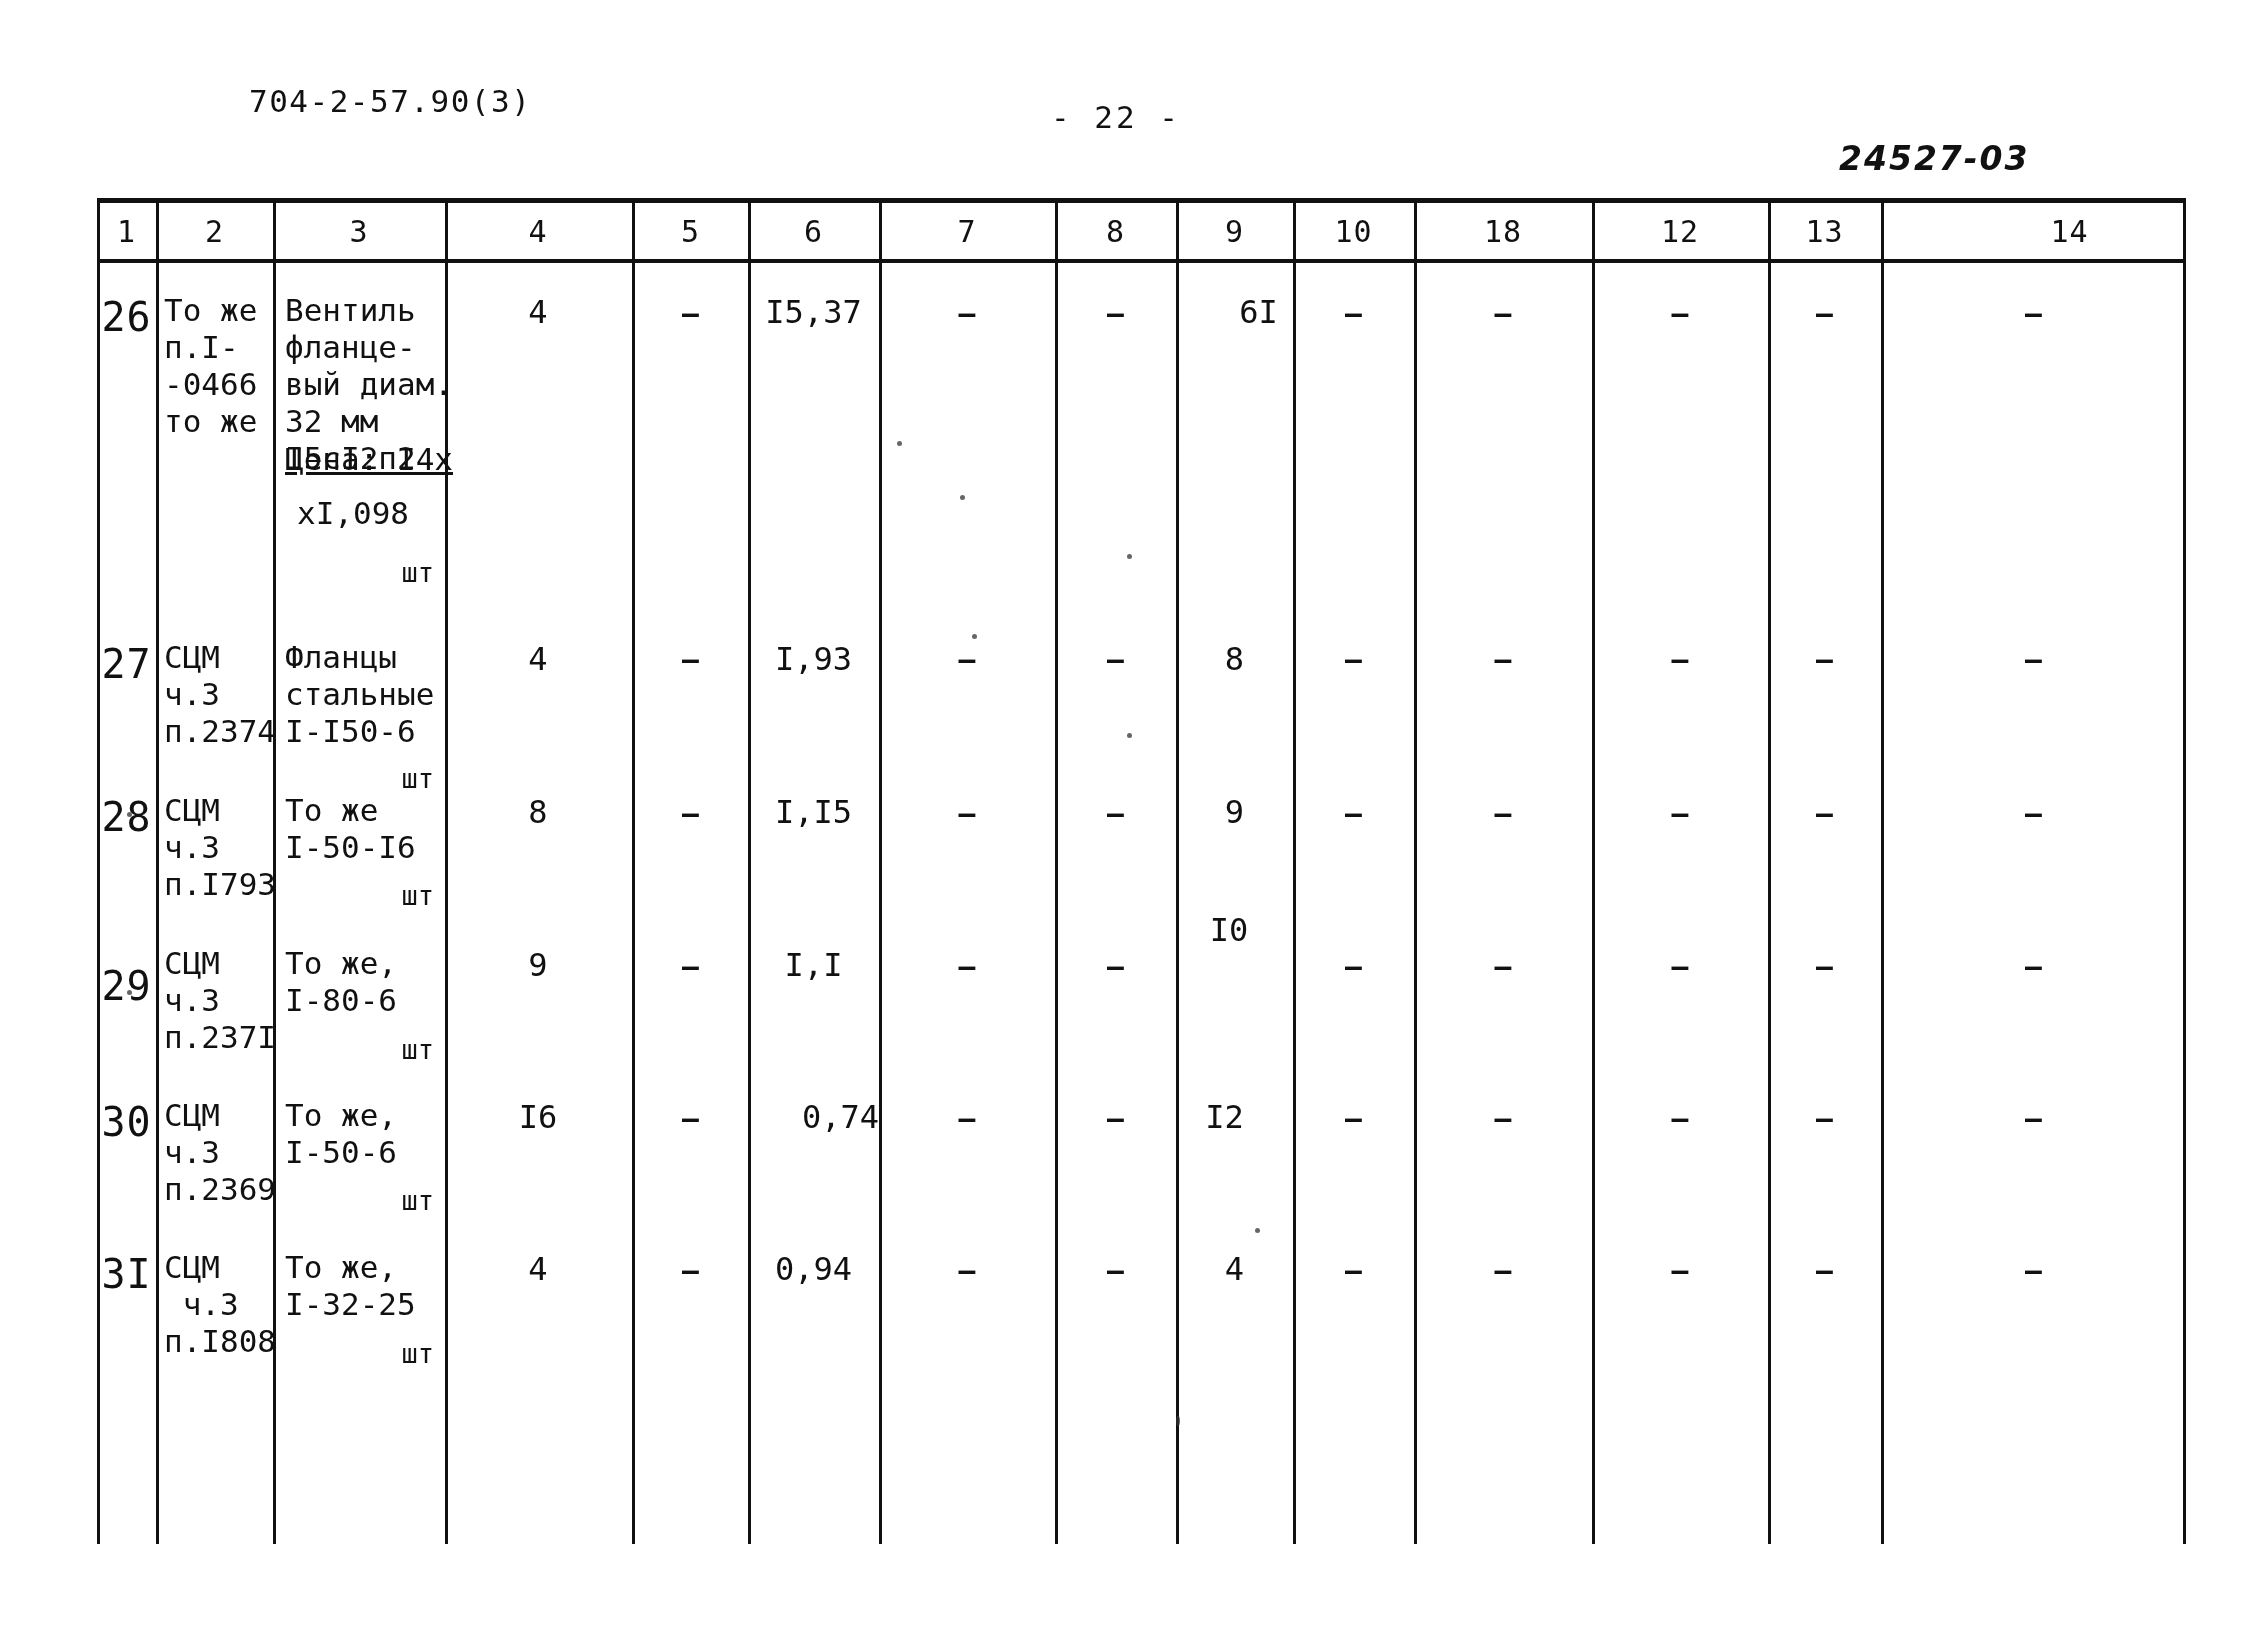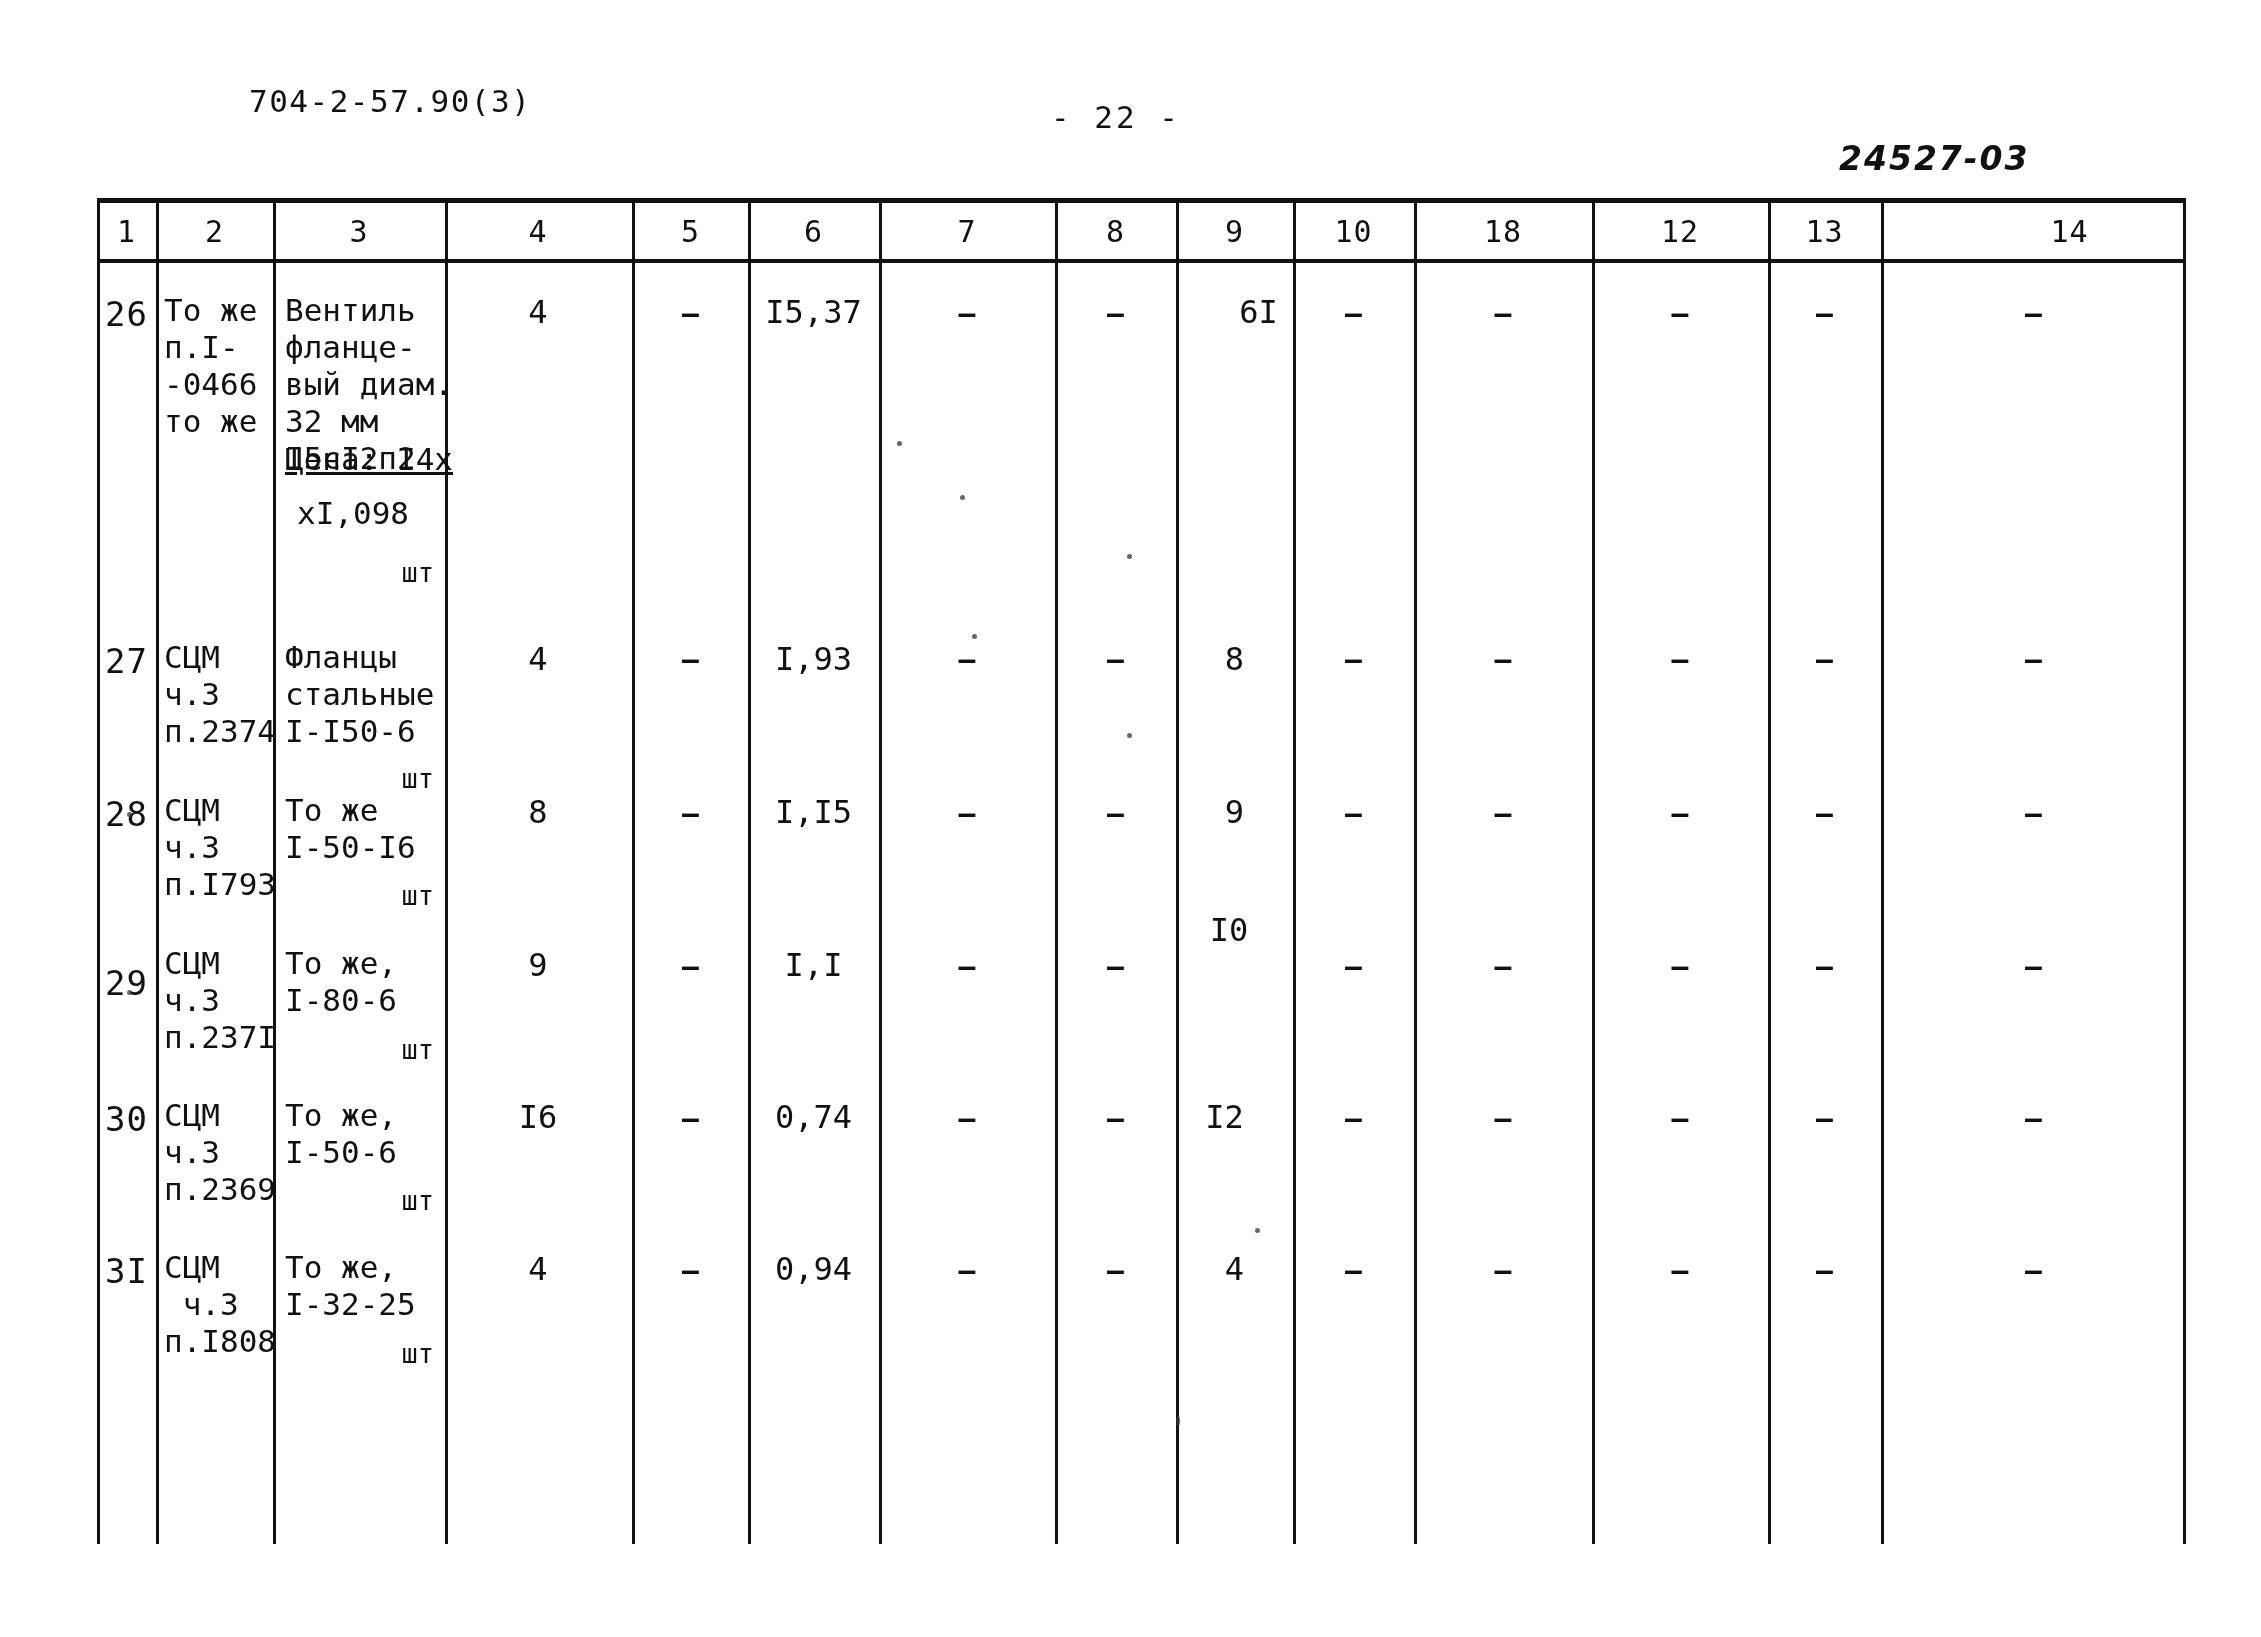--- a/index.html
+++ b/index.html
@@ -110,21 +110,21 @@
     text-align: center;
     font-size: 32px;
     font-weight: 700;
   }
   .unit {
     font-size: 27px;
   }
 
   .rownum {
     position: absolute;
-    font-size: 34px;
+    font-size: 40px;
     text-align: center;
     letter-spacing: 1px;
   }
 
   
   .speck {
     position: absolute;
     background: #333;
     border-radius: 50%;
     opacity: .75;
@@ -261,21 +261,21 @@
       <div class="dash" style="left: 1784px; width: 305px; top: 755px; font-size: 28px; line-height: 28px;">—</div>
       <div class="rownum" style="left: 0px; width: 59px; top: 901px;">30</div>
       <div class="cell" style="left: 67px; width: 101px; top: 899px;">СЦМ
 ч.3
 п.2369</div>
       <div class="cell" style="left: 188px; width: 149px; top: 899px;">То же,
 I-50-6</div>
       <div class="cell unit" style="left: 188px; width: 149px; top: 984px; text-align: right; padding-right: 36px;">шт</div>
       <div class="cell num" style="left: 348px; width: 186px; top: 901px;">I6</div>
       <div class="dash" style="left: 535px; width: 117px; top: 907px; font-size: 28px; line-height: 28px;">—</div>
-      <div class="cell num" style="left: 651px; width: 131px; top: 901px;">0,74</div>
+      <div class="cell num" style="left: 651px; width: 131px; top: 901px; text-align: right;">0,74</div>
       <div class="dash" style="left: 782px; width: 176px; top: 907px; font-size: 28px; line-height: 28px;">—</div>
       <div class="dash" style="left: 958px; width: 121px; top: 907px; font-size: 28px; line-height: 28px;">—</div>
       <div class="cell num" style="left: 1079px; width: 97px; top: 901px;">I2</div>
       <div class="dash" style="left: 1196px; width: 121px; top: 907px; font-size: 28px; line-height: 28px;">—</div>
       <div class="dash" style="left: 1317px; width: 178px; top: 907px; font-size: 28px; line-height: 28px;">—</div>
       <div class="dash" style="left: 1495px; width: 176px; top: 907px; font-size: 28px; line-height: 28px;">—</div>
       <div class="dash" style="left: 1671px; width: 113px; top: 907px; font-size: 28px; line-height: 28px;">—</div>
       <div class="dash" style="left: 1784px; width: 305px; top: 907px; font-size: 28px; line-height: 28px;">—</div>
       <div class="rownum" style="left: 0px; width: 59px; top: 1053px;">3I</div>
       <div class="cell" style="left: 67px; width: 101px; top: 1051px;">СЦМ

